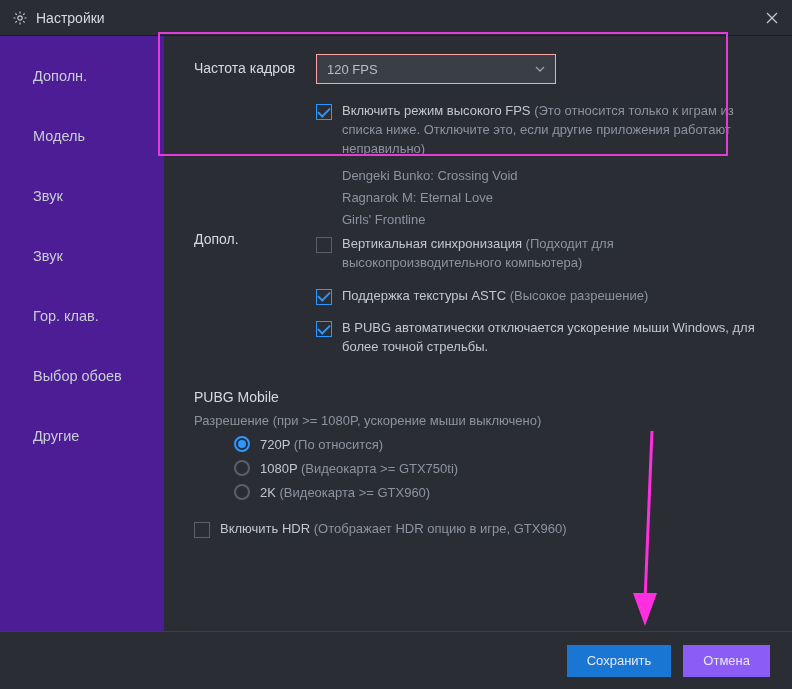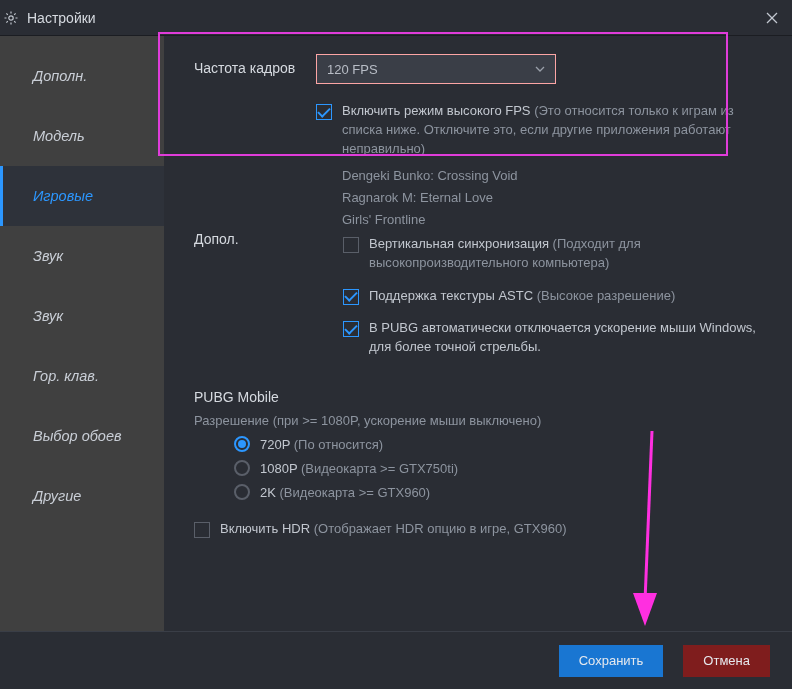--- a/index.html
+++ b/index.html
@@ -10,21 +10,21 @@
   font-family: "Segoe UI", Tahoma, sans-serif;
   font-size: 13px;
   color: #c2c7cf;
   overflow: hidden;
   position: relative;
 }
 .titlebar {
   height: 36px;
   display: flex;
   align-items: center;
-  padding: 0 3px;
+  padding: 0 12px;
   border-bottom: 1px solid #1b1d22;
   position: relative;
 }
 .titlebar .gear {
   width: 16px; height: 16px;
   display: inline-flex; align-items: center; justify-content: center;
 }
 .titlebar .title {
   margin-left: 8px;
   font-size: 14px;
@@ -37,23 +37,22 @@
   display: flex; align-items: center; justify-content: center;
   color: #c2c7cf;
   cursor: pointer;
 }
 .body {
   display: flex;
   height: calc(689px - 36px - 58px);
 }
 .sidebar {
   width: 164px;
-  background: #404040;
+  background: #4c1d95;
   padding-top: 10px;
-  font-style: italic;
 }
 .sidebar-item {
   height: 60px;
   display: flex;
   align-items: center;
   padding-left: 30px;
   font-size: 14.5px;
   color: #c9ced6;
   cursor: pointer;
   border-left: 3px solid transparent;
@@ -164,33 +163,33 @@
   font-size: 13px;
 }
 .radio-group { margin-left: 40px; }
 .footer {
   height: 58px;
   border-top: 1px solid #3a3e47;
   display: flex;
   align-items: center;
   justify-content: flex-end;
   padding-right: 22px;
-  gap: 20px;
+  gap: 12px;
 }
 .btn {
   height: 32px;
   padding: 0 20px;
   font-size: 13px;
   display: flex; align-items: center; justify-content: center;
   cursor: pointer;
   border: none;
   color: #e6e9ee;
 }
 .btn.primary { background: #1976d2; }
-.btn.secondary { background: #7f1d1d; }
+.btn.secondary { background: #8b5cf6; }
 .arrow-annot {
   position: absolute;
   right: 122px;
   top: 395px;
   pointer-events: none;
 }
 .checks-block .check-row { margin-bottom: 14px; }
 </style>
 </head>
 <body>
@@ -208,21 +207,20 @@
       <line x1="1" y1="1" x2="11" y2="11"></line>
         <line x1="11" y1="1" x2="1" y2="11"></line>
     </svg>
   </div>
 </div>
 
 <div class="body">
   <div class="sidebar" id="sidebar">
       <div class="sidebar-item">Дополн.</div>
       <div class="sidebar-item">Модель</div>
-      <div class="sidebar-item active">Игровые</div>
       <div class="sidebar-item">Звук</div>
       <div class="sidebar-item">Звук</div>
       <div class="sidebar-item">Гор. клав.</div>
       <div class="sidebar-item">Выбор обоев</div>
       <div class="sidebar-item">Другие</div>
     </div>
 
   <div class="content">
 
     <div class="highlight-box" style="left:-6px; top:-4px; width:570px; height:124px;"></div>
@@ -246,21 +244,21 @@
         </div>
 
         <div class="game-list" id="game-list">
             <div>Dengeki Bunko: Crossing Void</div>
             <div>Ragnarok M: Eternal Love</div>
             <div>Girls' Frontline</div>
           </div>
       </div>
     </div>
 
-    <div class="section-row" style="margin-top:-4px;gap:27px;">
+    <div class="section-row" style="margin-top:-4px;">
       <div class="section-label" style="padding-top:2px;">Допол.</div>
       <div class="section-body checks-block">
         <div class="check-row">
           <div class="checkbox"></div>
           <div class="check-text">
             <span>Вертикальная синхронизация</span>
             <span class="muted">(Подходит для высокопроизводительного компьютера)</span>
           </div>
         </div>
         <div class="check-row">

